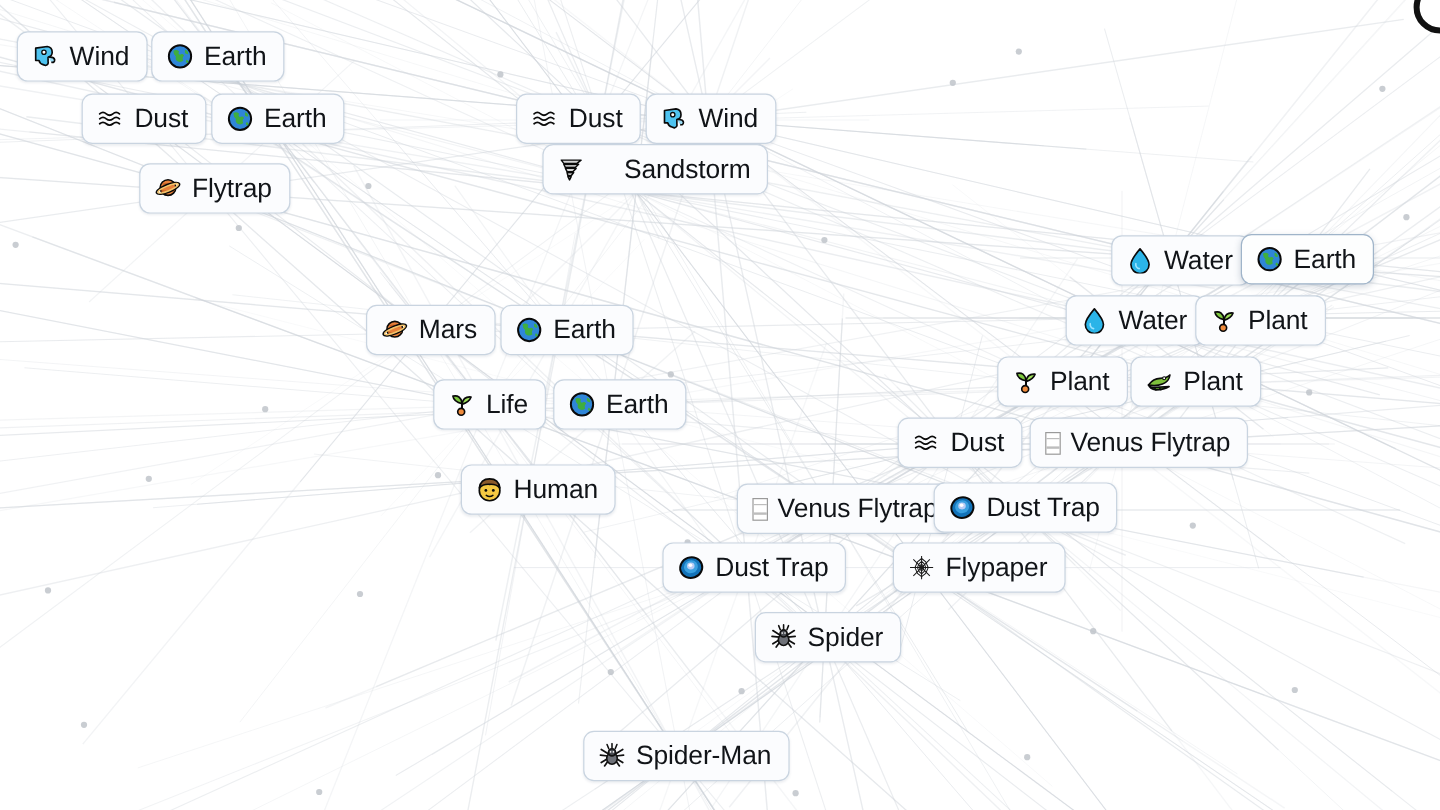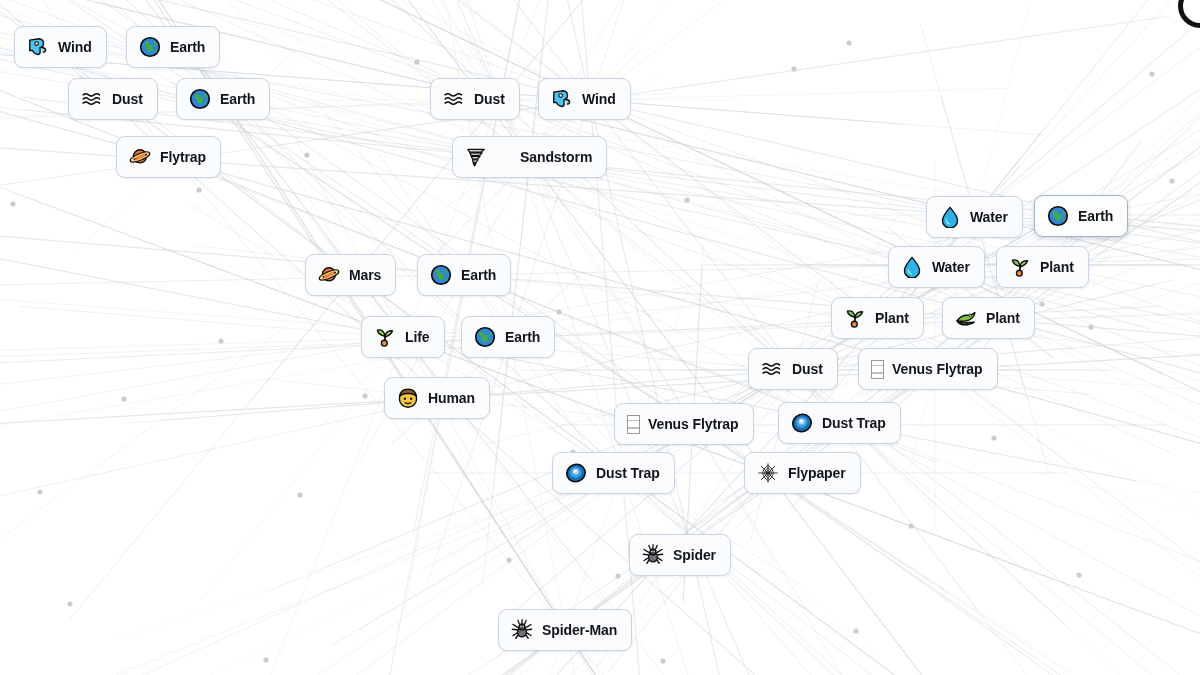--- a/index.html
+++ b/index.html
@@ -47,25 +47,24 @@
     white-space: nowrap;
     user-select: none;
     cursor: grab;
   }
   .card.sel {
     background: #fdfefe;
     border-color: #9fb4c9;
     box-shadow: 0 2px 5px rgba(60,80,110,0.22);
   }
   .card .lbl {
-    font-size: 14px;
+    font-size: 22px;
     line-height: 1;
     color: #111418;
     letter-spacing: -0.1px;
-    font-weight: bold;
   }
   .ico {
     width: 22px;
     height: 22px;
     flex: 0 0 22px;
     display: block;
   }
   .ico svg { display: block; width: 22px; height: 22px; }
 
   
@@ -430,21 +429,21 @@
       <div class="card" style="left: 538px; top: 78px;">
         <span class="ico">
           <svg viewBox="0 0 32 32">
       <path d="M4 6 L18 4 Q24 5 24 11 Q24 16 19 17 L19 22 Q20 26 16 27 L13 26 Q9 25 8 21 L4 21 Z" fill="#4ec3f0" stroke="#0a0a0a" stroke-width="2" stroke-linejoin="round"></path>
       <circle cx="14" cy="11" r="2.6" fill="#ffffff" stroke="#0a0a0a" stroke-width="1.6"></circle>
       <path d="M19 17 Q26 16 27 20 Q27 24 23 23" fill="#9bdcf6" stroke="#0a0a0a" stroke-width="2" stroke-linejoin="round"></path>
     </svg>
         </span>
         <span class="lbl">Wind</span>
       </div>
-      <div class="card" style="left: 452px; top: 136px; gap: 33px;">
+      <div class="card" style="left: 452px; top: 120px; gap: 33px;">
         <span class="ico">
           <svg viewBox="0 0 32 32">
       <path d="M4 5 H28 L23 9 H7 Z" fill="#d5d5d5" stroke="#0a0a0a" stroke-width="1.8" stroke-linejoin="round"></path>
       <path d="M7 10 H25 L21 14 H9 Z" fill="#bdbdbd" stroke="#0a0a0a" stroke-width="1.8" stroke-linejoin="round"></path>
       <path d="M9 15 H22 L18 19 H11 Z" fill="#d5d5d5" stroke="#0a0a0a" stroke-width="1.8" stroke-linejoin="round"></path>
       <path d="M11 20 H19 L16 24 H12 Z" fill="#bdbdbd" stroke="#0a0a0a" stroke-width="1.8" stroke-linejoin="round"></path>
       <path d="M12 25 H16 L14 29 Z" fill="#d5d5d5" stroke="#0a0a0a" stroke-width="1.8" stroke-linejoin="round"></path>
     </svg>
         </span>
         <span class="lbl">Sandstorm</span>
@@ -565,21 +564,21 @@
         <path d="M3 22 q4 -3.4 8 0 t8 0 t8 0"></path>
       </g>
     </svg>
         </span>
         <span class="lbl">Dust</span>
       </div>
       <div class="card" style="left: 858px; top: 348px;">
         <span class="tofu"></span>
         <span class="lbl">Venus Flytrap</span>
       </div>
-      <div class="card" style="left: 384px; top: 377px;">
+      <div class="card" style="left: 384px; top: 387px;">
         <span class="ico">
           <svg viewBox="0 0 32 32">
       <circle cx="16" cy="17" r="12.5" fill="#f5c842" stroke="#0a0a0a" stroke-width="2"></circle>
       <path d="M3.6 14 Q5 3 16 3 Q27 3 28.4 14 Q24 9 16 9.6 Q8 9 3.6 14 Z" fill="#8b5a2b" stroke="#0a0a0a" stroke-width="2" stroke-linejoin="round"></path>
       <circle cx="11.5" cy="17" r="1.7" fill="#0a0a0a"></circle>
       <circle cx="20.5" cy="17" r="1.7" fill="#0a0a0a"></circle>
       <path d="M12 23 q4 2.6 8 0" fill="none" stroke="#0a0a0a" stroke-width="1.9" stroke-linecap="round"></path>
     </svg>
         </span>
         <span class="lbl">Human</span>
@@ -616,37 +615,37 @@
       <g fill="none" stroke="#1a1a1a" stroke-width="1.25">
         <path d="M16 2 V30 M2 16 H30 M6 6 L26 26 M26 6 L6 26"></path>
         <path d="M16 5 L21 9 L24 16 L21 23 L16 27 L11 23 L8 16 L11 9 Z"></path>
         <path d="M16 8.5 L19.2 11.4 L21 16 L19.2 20.6 L16 23.5 L12.8 20.6 L11 16 L12.8 11.4 Z"></path>
         <path d="M16 12 L17.8 13.6 L18.6 16 L17.8 18.4 L16 20 L14.2 18.4 L13.4 16 L14.2 13.6 Z"></path>
       </g>
     </svg>
         </span>
         <span class="lbl">Flypaper</span>
       </div>
-      <div class="card" style="left: 629px; top: 510px; margin-top: 24px;">
+      <div class="card" style="left: 629px; top: 510px;">
         <span class="ico">
           <svg viewBox="0 0 32 32">
       <g stroke="#111111" stroke-width="2.1" stroke-linecap="round" fill="none">
         <path d="M11 13 L3 8 M11 16 L2 15 M11 19 L3 24 M12 21 L7 28"></path>
         <path d="M21 13 L29 8 M21 16 L30 15 M21 19 L29 24 M20 21 L25 28"></path>
       </g>
       <ellipse cx="16" cy="19" rx="6.4" ry="7" fill="#6e7178" stroke="#111111" stroke-width="2"></ellipse>
       <circle cx="16" cy="11.5" r="4.3" fill="#4a4d53" stroke="#111111" stroke-width="2"></circle>
       <path d="M12 7 l-2 -5 M16 6 l0 -5 M20 7 l2 -5" stroke="#111111" stroke-width="1.9" stroke-linecap="round"></path>
       <circle cx="14.3" cy="11" r="1" fill="#ffffff"></circle>
       <circle cx="17.7" cy="11" r="1" fill="#ffffff"></circle>
     </svg>
         </span>
         <span class="lbl">Spider</span>
       </div>
-      <div class="card" style="left: 486px; top: 609px; margin-left: 12px;">
+      <div class="card" style="left: 486px; top: 609px;">
         <span class="ico">
           <svg viewBox="0 0 32 32">
       <g stroke="#111111" stroke-width="2.1" stroke-linecap="round" fill="none">
         <path d="M11 13 L3 8 M11 16 L2 15 M11 19 L3 24 M12 21 L7 28"></path>
         <path d="M21 13 L29 8 M21 16 L30 15 M21 19 L29 24 M20 21 L25 28"></path>
       </g>
       <ellipse cx="16" cy="19" rx="6.4" ry="7" fill="#6e7178" stroke="#111111" stroke-width="2"></ellipse>
       <circle cx="16" cy="11.5" r="4.3" fill="#4a4d53" stroke="#111111" stroke-width="2"></circle>
       <path d="M12 7 l-2 -5 M16 6 l0 -5 M20 7 l2 -5" stroke="#111111" stroke-width="1.9" stroke-linecap="round"></path>
       <circle cx="14.3" cy="11" r="1" fill="#ffffff"></circle>

